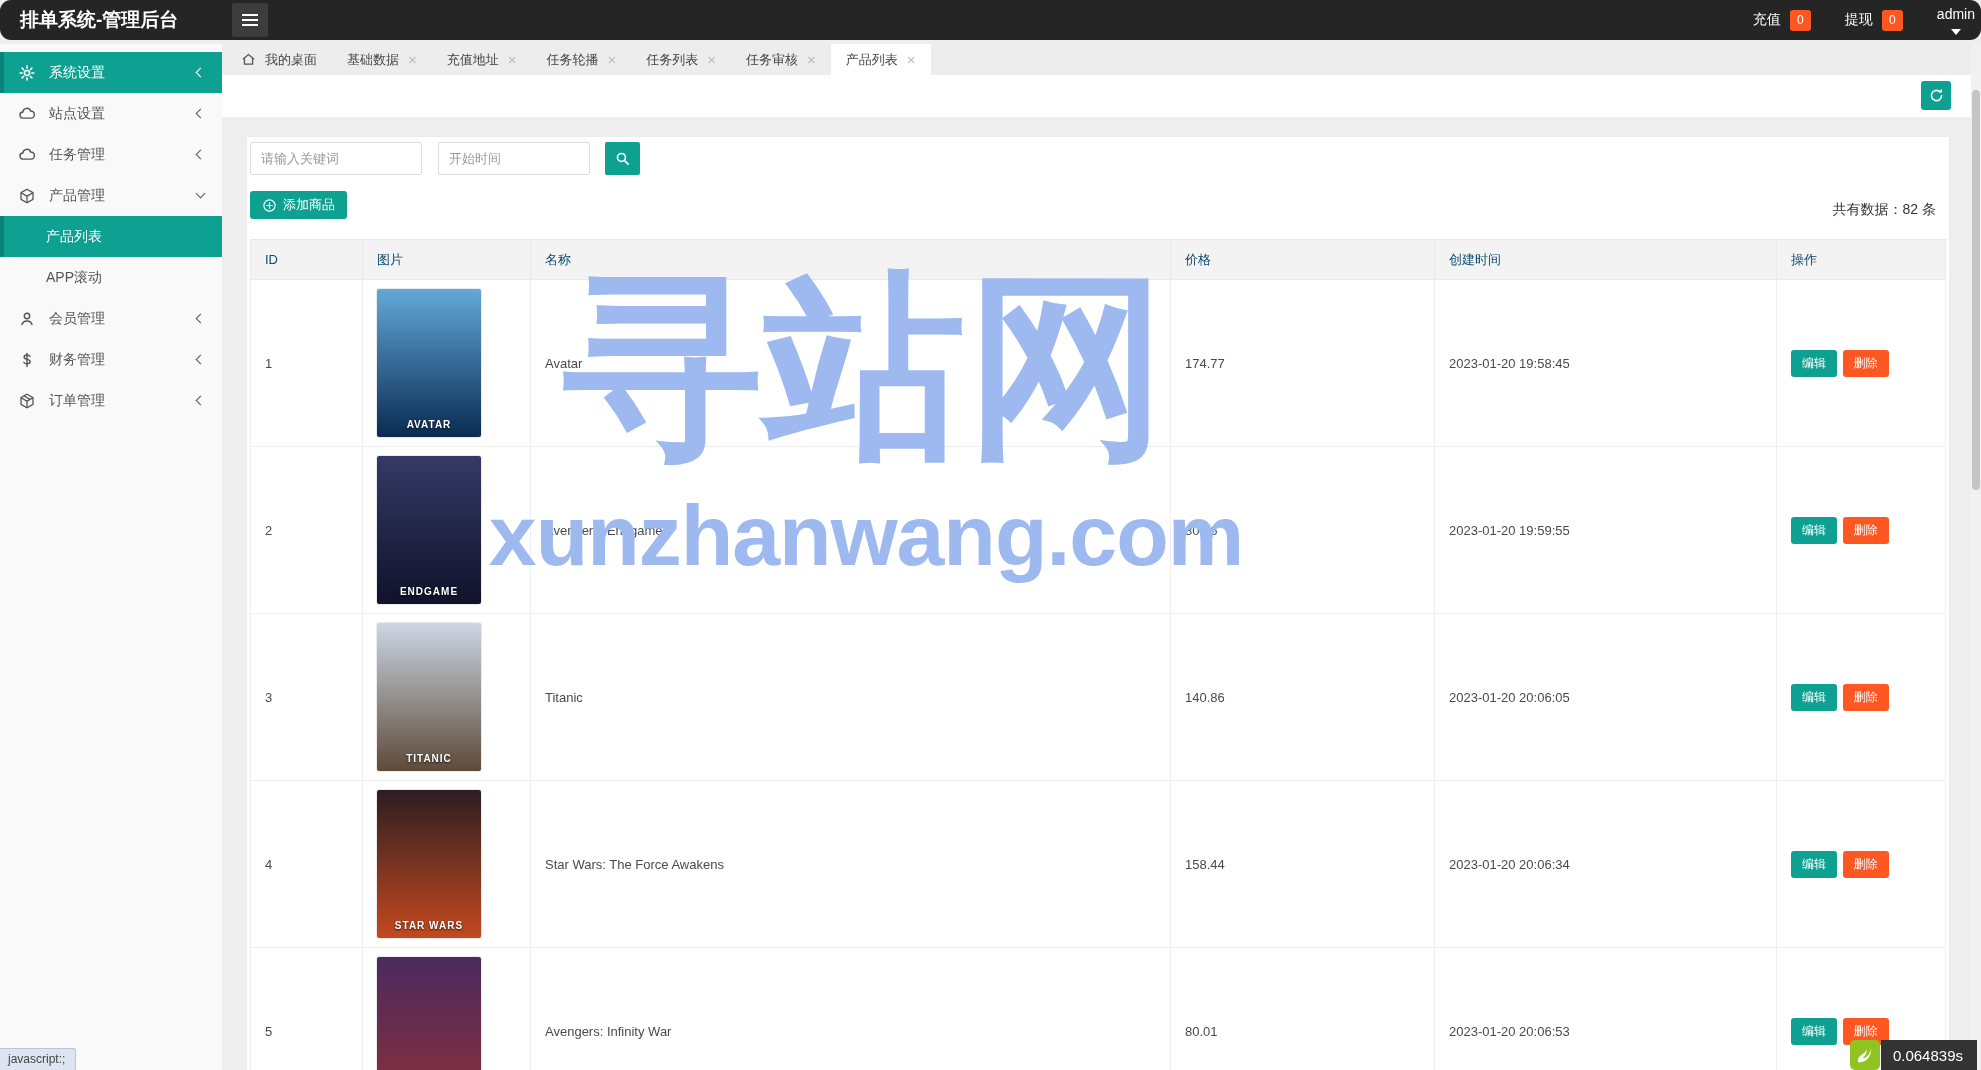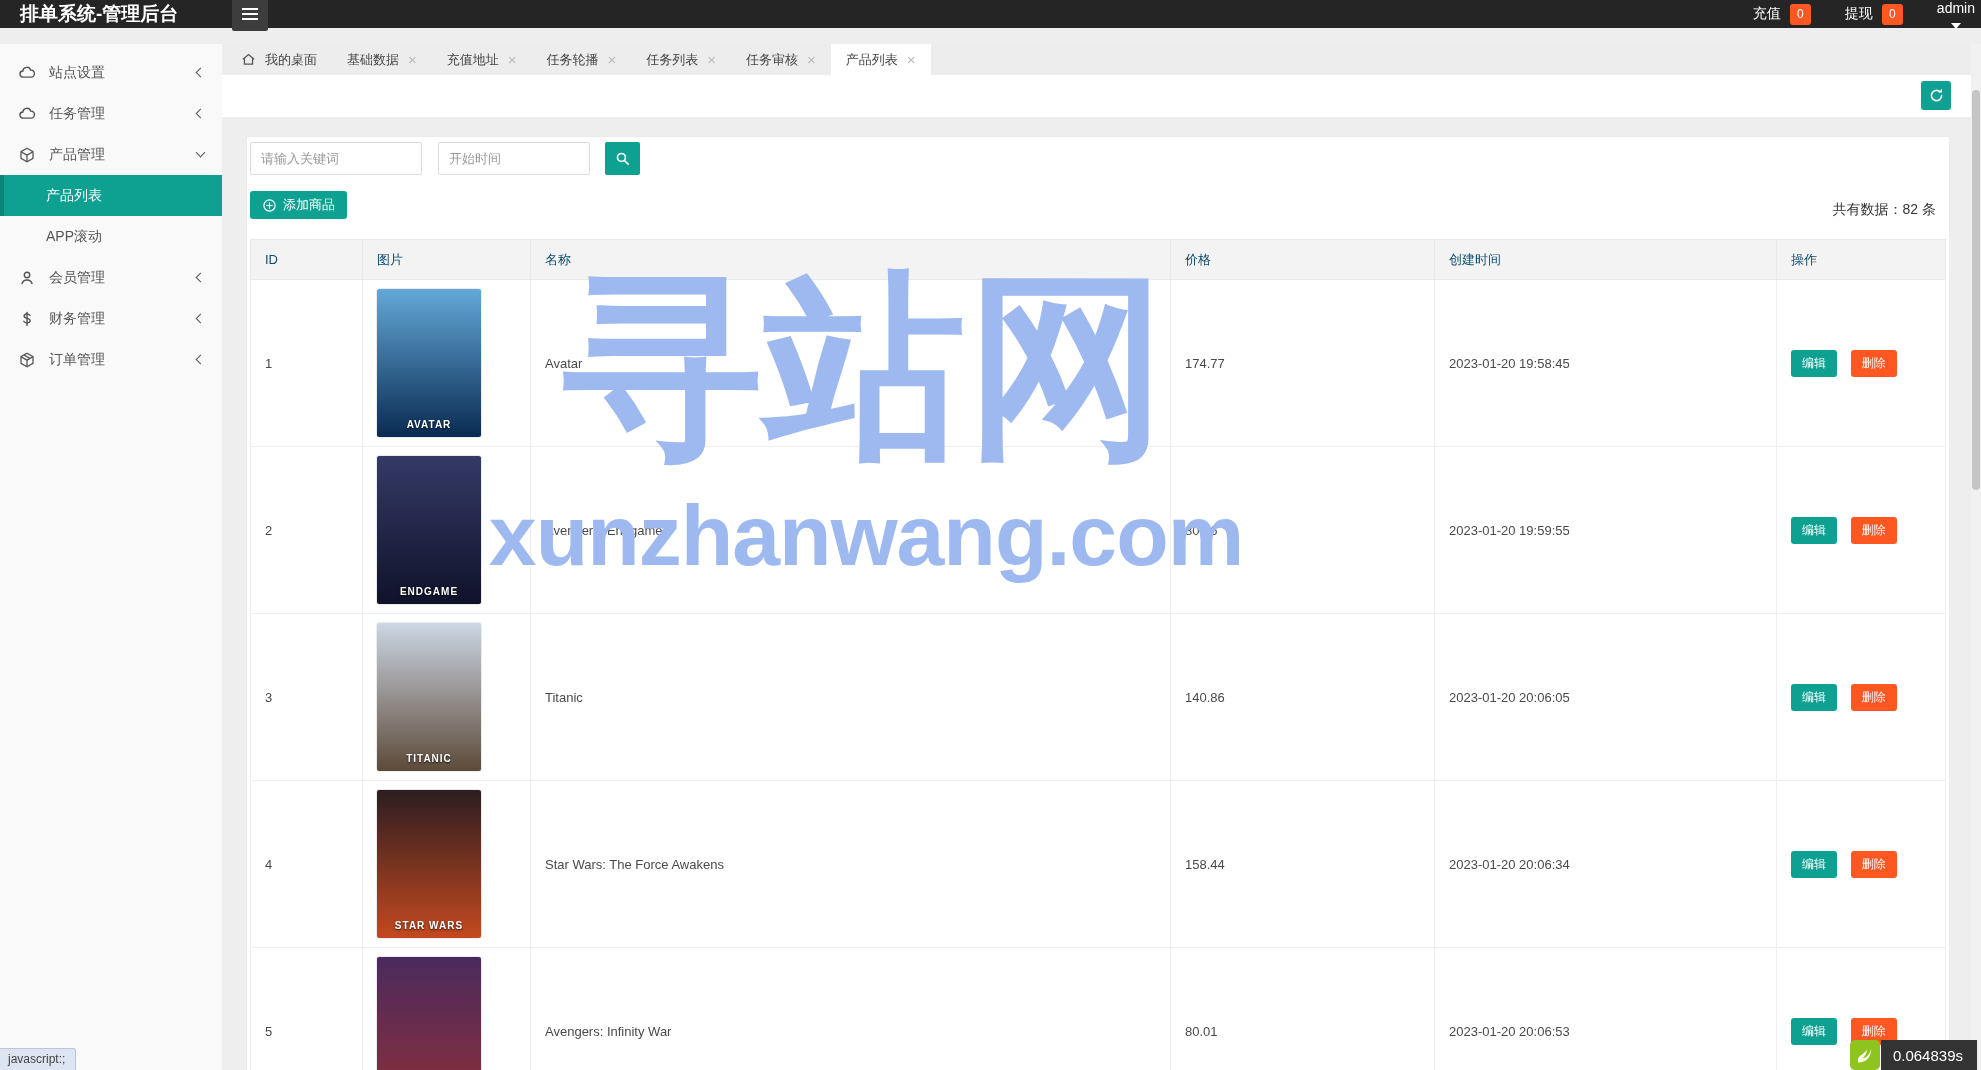--- a/index.html
+++ b/index.html
@@ -4,21 +4,21 @@
 <style>
   :root{
     --accent:#0ea192; --danger:#ff5722; --wm:#9db9f0;
     --header-bg:#252525; --side-bg:#f9f9f9;
   }
   *{margin:0;padding:0;box-sizing:border-box;}
   html,body{width:1981px;height:1070px;overflow:hidden;}
   body{font-family:"Liberation Sans","DejaVu Sans",sans-serif;background:#eeeeee;position:relative;font-size:14px;color:#333;}
 
   
-  .header{position:absolute;top:0;left:0;right:0;height:28px;background:var(--header-bg);display:flex;align-items:center;z-index:30;}
+  .header{position:absolute;top:0;left:0;right:0;height:40px;background:var(--header-bg);display:flex;align-items:center;z-index:30;border-radius:11px;}
   .header .title{width:222px;padding-left:20px;color:#fff;font-size:19px;font-weight:bold;white-space:nowrap;}
   .hamburger{width:36px;height:34px;background:#3d3d3d;border:none;margin-left:10px;display:flex;flex-direction:column;justify-content:center;align-items:center;gap:3px;cursor:pointer;border-radius:2px;}
   .hamburger i{display:block;width:16px;height:2px;background:#fff;}
   .header-right{margin-left:auto;display:flex;align-items:center;gap:34px;padding-right:6px;color:#fff;}
   .hbtn{display:flex;align-items:center;gap:9px;color:#fff;font-size:14px;cursor:pointer;background:none;border:none;}
   .badge{display:inline-block;min-width:21px;height:21px;line-height:21px;background:var(--danger);color:#fff;font-size:12px;text-align:center;border-radius:3px;padding:0 3px;}
   .userbox{display:flex;align-items:center;gap:7px;cursor:pointer;flex-direction:column;}
   .caret{width:0;height:0;border-left:5px solid transparent;border-right:5px solid transparent;border-top:6px solid #fff;display:inline-block;}
 
   
@@ -55,21 +55,21 @@
   .total{font-size:14px;color:#333;padding-right:10px;}
 
   table.grid{width:100%;border-collapse:collapse;table-layout:fixed;margin-top:20px;}
   .grid th{height:40px;background:#f3f3f3;font-weight:normal;font-size:13px;color:#0c4a6e;text-align:left;padding-left:14px;border:1px solid #e9e9e9;}
   .grid td{height:167px;border:1px solid #eeeeee;font-size:13px;color:#4a4a4a;padding-left:14px;vertical-align:middle;background:#fff;}
   .grid col.c-id{width:112px;} .grid col.c-img{width:168px;} .grid col.c-name{width:640px;}
   .grid col.c-price{width:264px;} .grid col.c-time{width:342px;}
   .poster{width:104px;height:148px;border-radius:2px;position:relative;overflow:hidden;display:flex;align-items:flex-end;justify-content:center;box-shadow:0 0 0 1px rgba(0,0,0,0.08);}
   .poster span{color:#fff;font-size:10px;font-weight:bold;letter-spacing:1px;text-shadow:0 1px 2px rgba(0,0,0,0.8);padding-bottom:7px;text-align:center;}
   .btn{height:27px;padding:0 11px;border:none;border-radius:3px;color:#fff;font-size:12px;cursor:pointer;font-family:inherit;}
-  .btn.edit{background:var(--accent);margin-right:10px;}
+  .btn.edit{background:var(--accent);margin-right:2px;}
   .btn.del{background:var(--danger);}
 
   
   .watermark{position:absolute;left:466px;top:252px;width:800px;text-align:center;z-index:50;pointer-events:none;color:var(--wm);}
   .watermark .l1{font-size:200px;font-weight:900;line-height:1.15;letter-spacing:2px;}
   .watermark .l2{font-size:86px;font-weight:800;letter-spacing:-1px;margin-top:10px;line-height:1;}
 
   
   .status-tip{position:absolute;left:0;bottom:0;background:#dde5f2;border:1px solid #b9c4d8;border-left:none;border-bottom:none;border-top-right-radius:3px;padding:3px 10px 4px 8px;font-size:12px;color:#444;z-index:60;}
   .debugbar{position:absolute;right:4px;bottom:0;display:flex;align-items:stretch;z-index:60;height:30px;cursor:pointer;}
@@ -98,20 +98,32 @@
       <span class="badge">0</span>
     </button>
     <div class="userbox">
       <span>admin</span>
       <span class="caret"></span>
     </div>
   </div>
 </div>
 
 <div class="sidebar" id="sidebar-menu">
+    <div class="side-item active">
+      <span class="sicon">
+        <svg viewBox="0 0 24 24" width="18" height="18">
+          <g fill="none" stroke="currentColor" stroke-width="2" stroke-linecap="round">
+            <circle cx="12" cy="12" r="3.4"></circle>
+            <path d="M12 2.8v2.8M12 18.4v2.8M2.8 12h2.8M18.4 12h2.8M5.5 5.5l2 2M16.5 16.5l2 2M18.5 5.5l-2 2M7.5 16.5l-2 2"></path>
+          </g>
+        </svg>
+      </span>
+      <span>系统设置</span>
+      <span class="chev chev-left"></span>
+    </div>
     <div class="side-item">
       <span class="sicon">
         <svg viewBox="0 0 24 24" width="18" height="18">
           <path d="M7 17.5a4.1 4.1 0 0 1-.5-8.2A5.3 5.3 0 0 1 16.8 8a3.8 3.8 0 0 1 .6 9.5z" fill="none" stroke="currentColor" stroke-width="1.9"></path>
         </svg>
       </span>
       <span>站点设置</span>
       <span class="chev chev-left"></span>
     </div>
     <div class="side-item">

